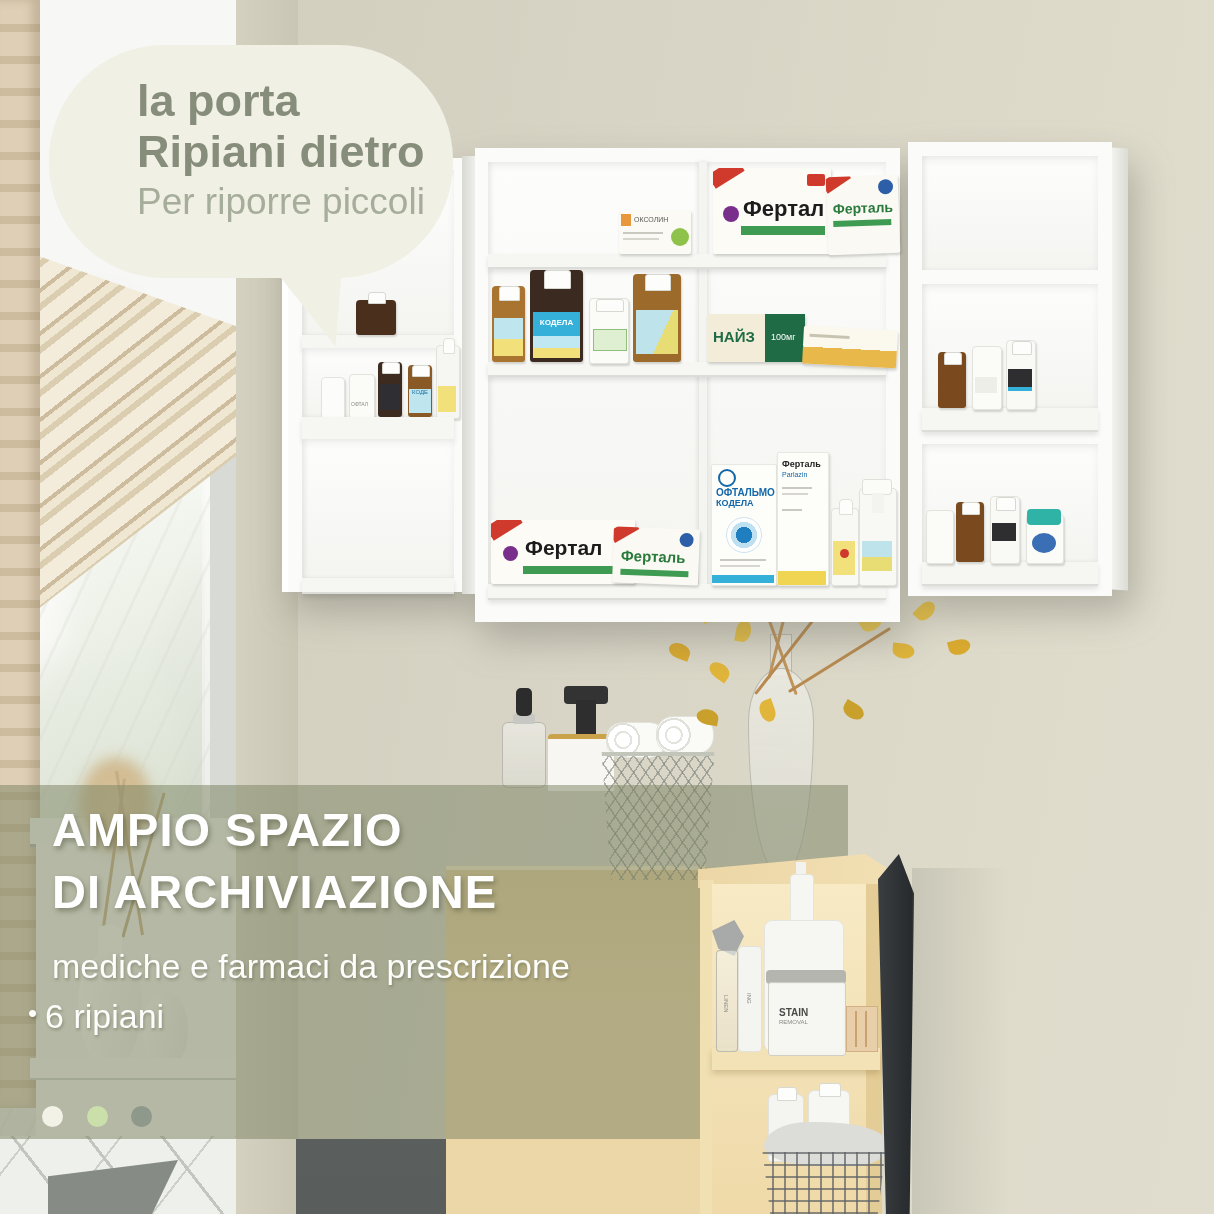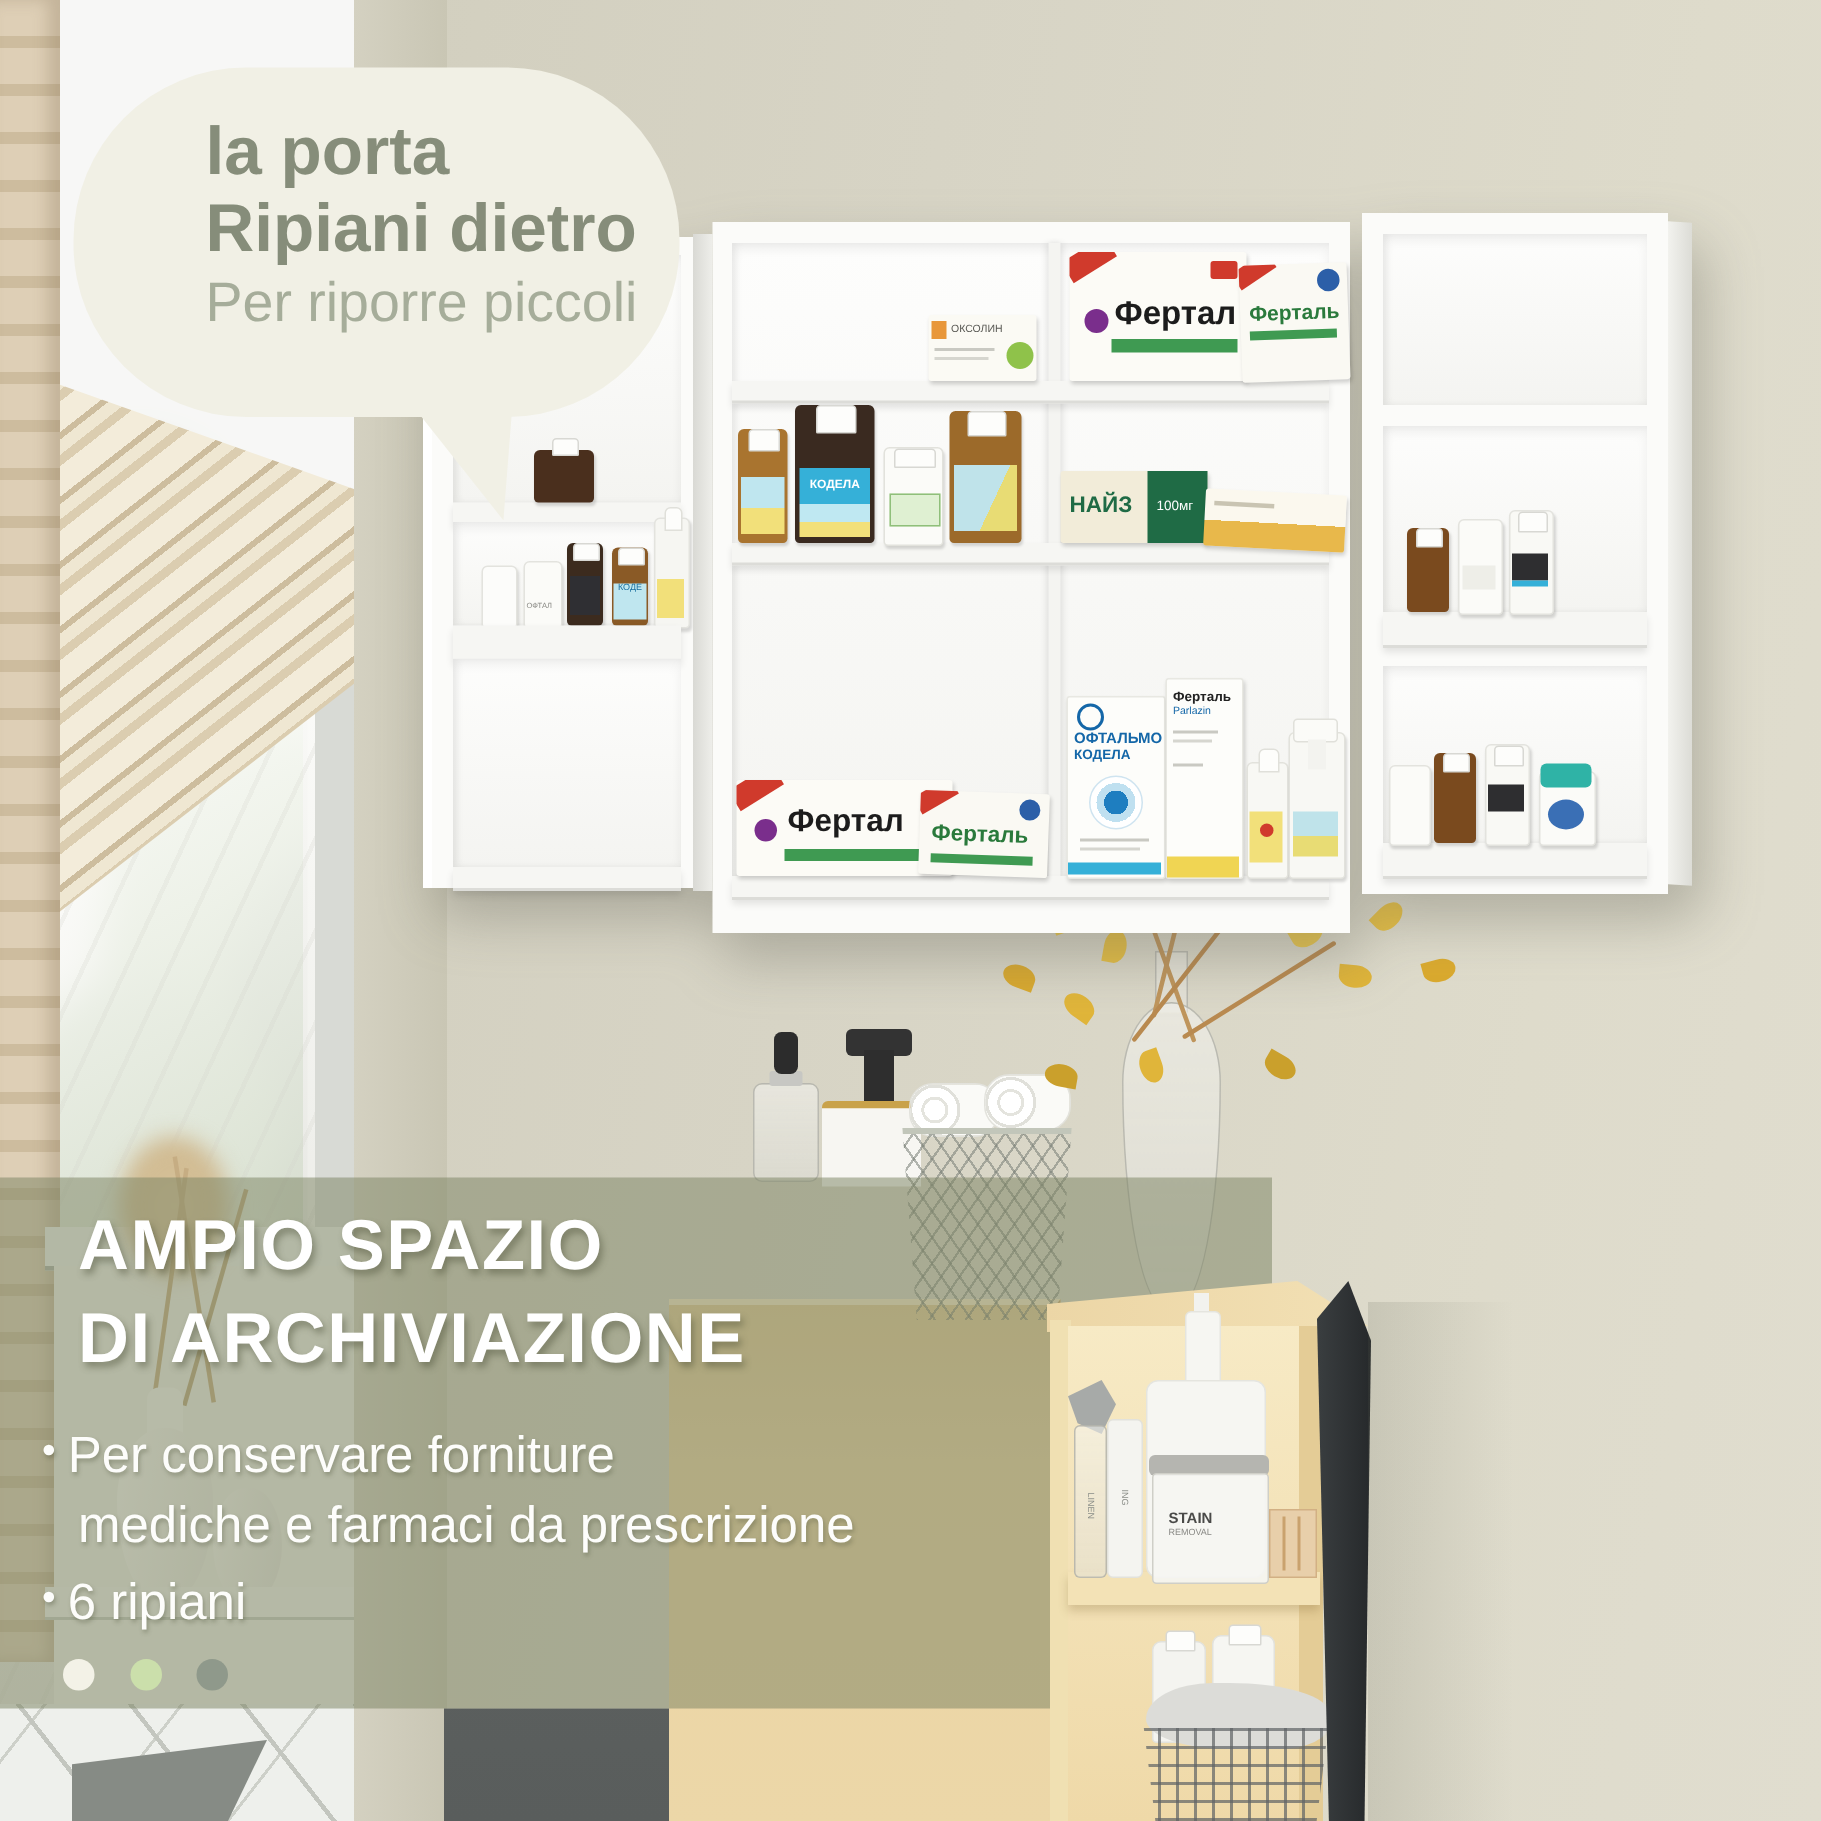--- a/index.html
+++ b/index.html
@@ -292,21 +292,20 @@
 
     <div class="a" style="left:832px;top:10px;width:16px;height:442px;background:linear-gradient(90deg,#f2f2ee,#dcdcd6);transform:skewY(3deg);"></div>
   </div>
 
   <div class="a overlay">
     <div class="ov-title">
       <div>AMPIO SPAZIO</div>
       <div>DI ARCHIVIAZIONE</div>
     </div>
     <div class="ov-bullets">
-      <div><span class="dotc">•</span><span>Per conservare forniture</span></div>
       <div style="padding-left:24px;"><span>mediche e farmaci da prescrizione</span></div>
       <div><span class="dotc">•</span><span>6 ripiani</span></div>
     </div>
     <div class="pagedot" style="left: 42px; background: rgb(243, 242, 231);"></div>
     <div class="pagedot" style="left: 87px; background: rgb(203, 223, 171);"></div>
     <div class="pagedot" style="left: 131px; background: rgb(143, 153, 139);"></div>
   </div>
 
   <div class="a" style="left:698px;top:854px;width:214px;height:34px;background:linear-gradient(90deg,#ecd6a6,#f2e0b4);clip-path:polygon(0 45%,78% 0,100% 88%,0 100%);"></div>
   <div class="a" style="left:700px;top:880px;width:14px;height:334px;background:#f0e0b2;"></div>

